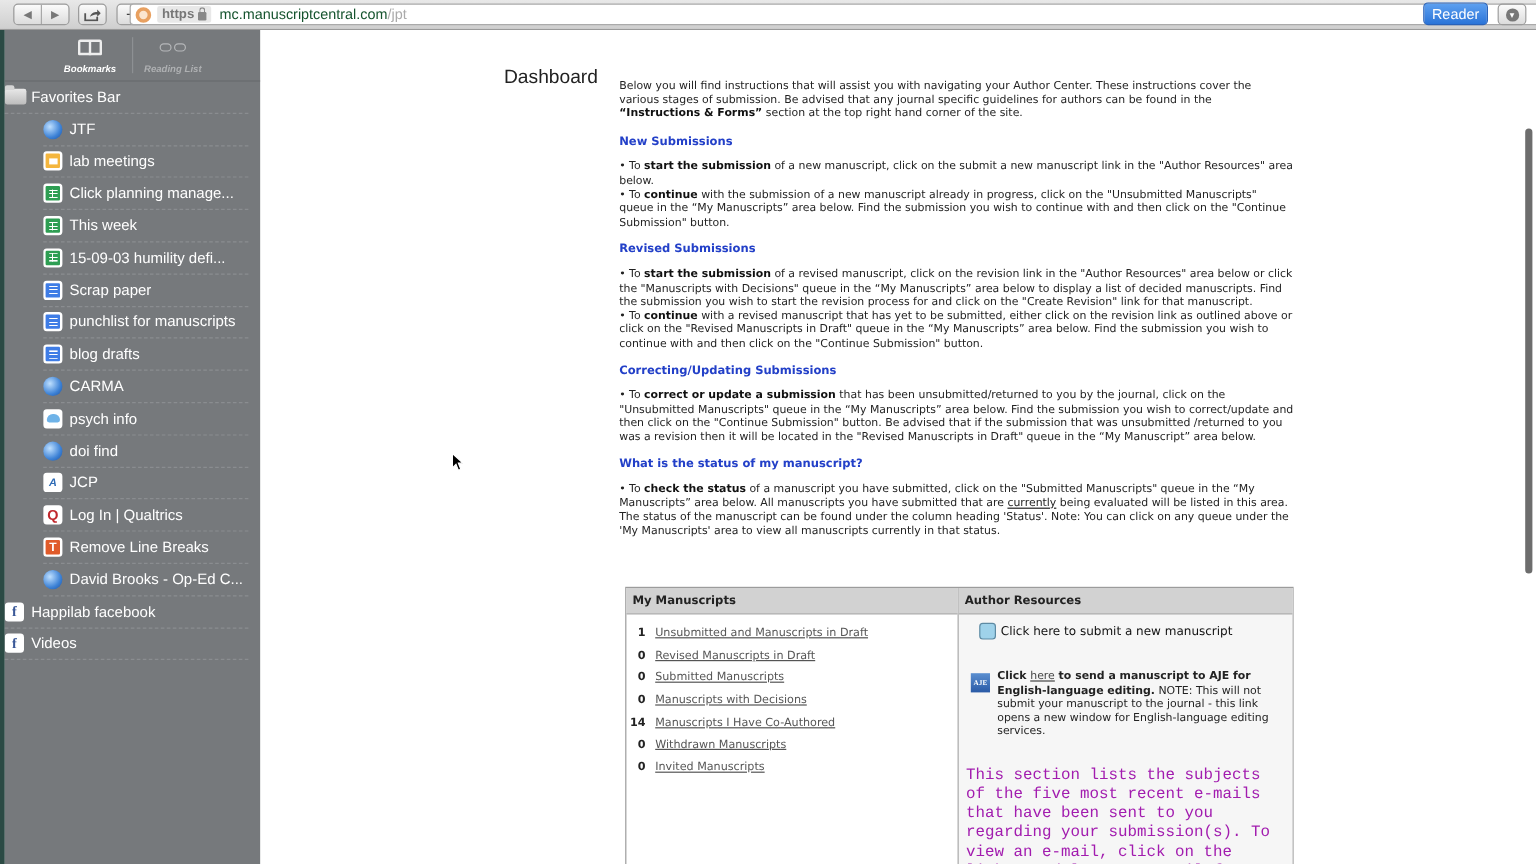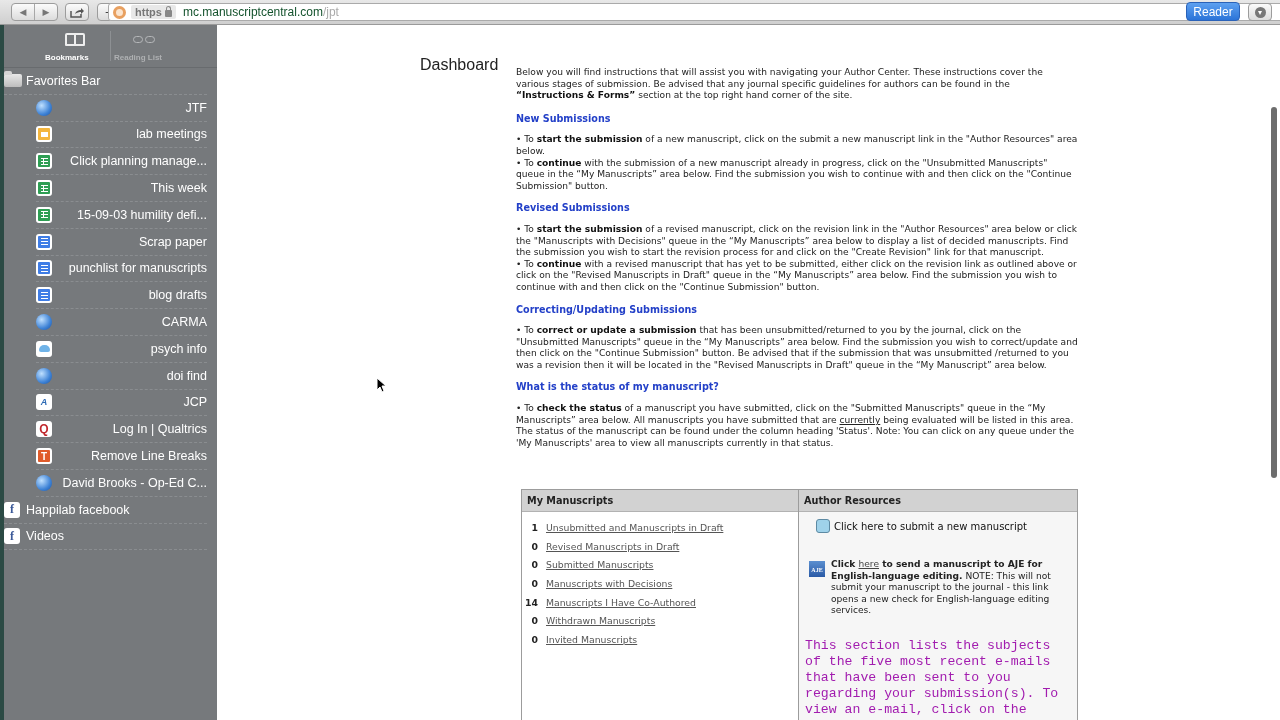--- a/index.html
+++ b/index.html
@@ -54,38 +54,38 @@
   .download-btn .dl { width: 11px; height: 11px; border-radius: 50%; background: #777; position: relative; }
   .download-btn .dl::after { content: ""; position: absolute; left: 3px; top: 4px; border-left: 2.5px solid transparent; border-right: 2.5px solid transparent; border-top: 4px solid #fff; }
 
   
   .left-edge { position: absolute; left: 0; top: 25px; width: 4px; height: 695px; background: #2b4a44; }
   .sidebar {
     position: absolute; left: 4px; top: 25px; width: 213px; height: 695px;
     background: #76797c; color: #fff;
   }
   .sb-tabs { height: 43px; position: relative; border-bottom: 1px solid #686b6e; }
-  .sb-tab { position: absolute; top: 4px; width: 60px; font-size: 8px; font-weight: bold; }
+  .sb-tab { position: absolute; top: 4px; width: 60px; text-align: center; font-size: 8px; font-weight: bold; font-style: italic; }
   .sb-tab.bookmarks { left: 41px; color: #fff; }
   .sb-tab.reading { left: 110px; color: #aeb0b2; }
   .sb-tab .ico { height: 20px; display: flex; align-items: center; justify-content: center; margin-bottom: 4px; }
   .book-ico { width: 20px; height: 13px; border: 2px solid #eee; border-radius: 2px 2px 1px 1px; position: relative; }
   .book-ico::after { content: ""; position: absolute; left: 7px; top: -1px; width: 2px; height: 12px; background: #eee; }
   .glasses-ico { display: flex; gap: 2px; align-items: center; }
   .glasses-ico i { width: 10px; height: 7px; border: 1.5px solid #b5b7b9; border-radius: 4px; display: block; }
   .sb-divider { position: absolute; left: 106px; top: 6px; width: 1px; height: 30px; background: #8d9093; }
 
   .sb-list { list-style: none; }
   .sb-item {
     height: 26.8px; display: flex; align-items: center; font-size: 12.5px; color: #fff;
     border-bottom: 1px dashed #8a8d90; margin-right: 10px;
     white-space: nowrap; overflow: hidden;
   }
   .sb-item.level0 { margin-left: 0; }
-  .sb-item.level1 { padding-left: 0; margin-left: 32px; justify-content: space-between; }
+  .sb-item.level1 { padding-left: 0; margin-left: 32px; }
   .sb-icon { width: 16px; height: 16px; margin-right: 6px; flex-shrink: 0; border-radius: 3px; display: flex; align-items: center; justify-content: center; font-size: 10px; font-weight: bold; }
   .ic-folder { width: 18px; height: 13px; background: linear-gradient(#e8e8e8, #bdbdbd); border-radius: 2px; position: relative; margin-right: 4px; }
   .ic-folder::before { content: ""; position: absolute; left: 0; top: -3px; width: 8px; height: 4px; background: #d5d5d5; border-radius: 2px 2px 0 0; }
   .ic-globe { border-radius: 50%; background: radial-gradient(circle at 35% 35%, #bfe0ff, #3d82d6 60%, #1a4f9e); }
   .ic-slides { background: #f4b63e; border: 2px solid #fff; }
   .ic-slides::after { content: ""; width: 7px; height: 5px; background: #fff; display: block; }
   .ic-sheet { background: #2e9e53; border: 2px solid #fff; }
   .ic-sheet::after { content: ""; width: 7px; height: 7px; display: block; background: repeating-linear-gradient(#fff 0 1px, transparent 1px 3px), linear-gradient(90deg, transparent 2px, #fff 2px 3px, transparent 3px); }
   .ic-doc { background: #3f7de6; border: 2px solid #fff; }
   .ic-doc::after { content: ""; width: 7px; height: 7px; display: block; background: repeating-linear-gradient(#fff 0 1px, transparent 1px 3px); }
@@ -328,21 +328,21 @@
     </div>
     <div class="box-ar">
       <div class="box-head">Author Resources</div>
       <div class="ar-submit">
         <span class="sq"></span>
         <span>Click here to submit a new manuscript</span>
       </div>
       <div class="ar-aje">
         <span class="aje-ico">AJE</span>
         <div>
-          <b>Click </b><a>here</a><b> to send a manuscript to AJE for English-language editing.</b><span> NOTE: This will not submit your manuscript to the journal - this link opens a new check for English-language editing services.</span>
+          <b>Click </b><a>here</a><b> to send a manuscript to AJE for English-language editing.</b><span> NOTE: This will not submit your manuscript to the journal - this link opens a new window for English-language editing services.</span>
         </div>
       </div>
       <div class="ar-email">This section lists the subjects of the five most recent e-mails that have been sent to you regarding your submission(s). To view an e-mail, click on the link. To delete an e-mail from this list, click the delete link.</div>
     </div>
   </div>
 
   <div class="scroll-thumb"></div>
 
   <div class="cursor" style="left:159px; top:352px;">
     <svg width="11" height="16" viewBox="0 0 11 16">

